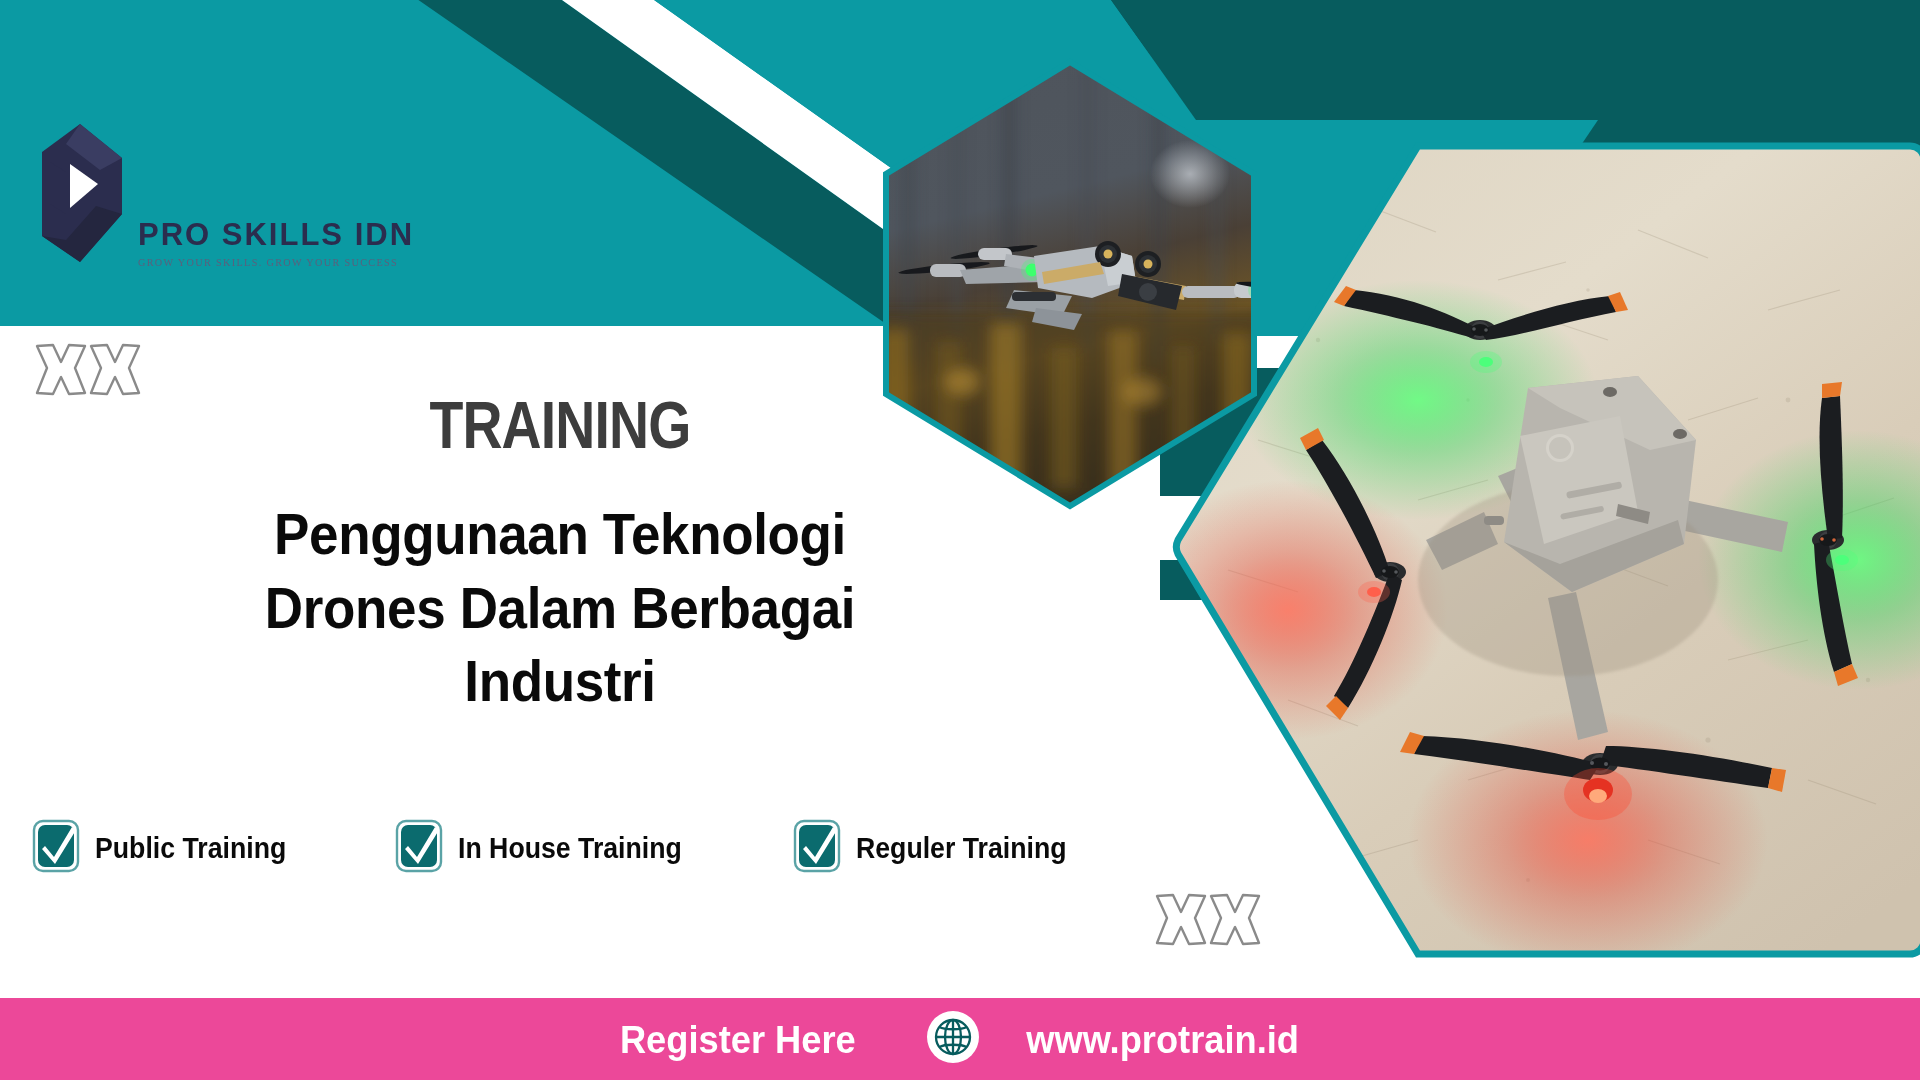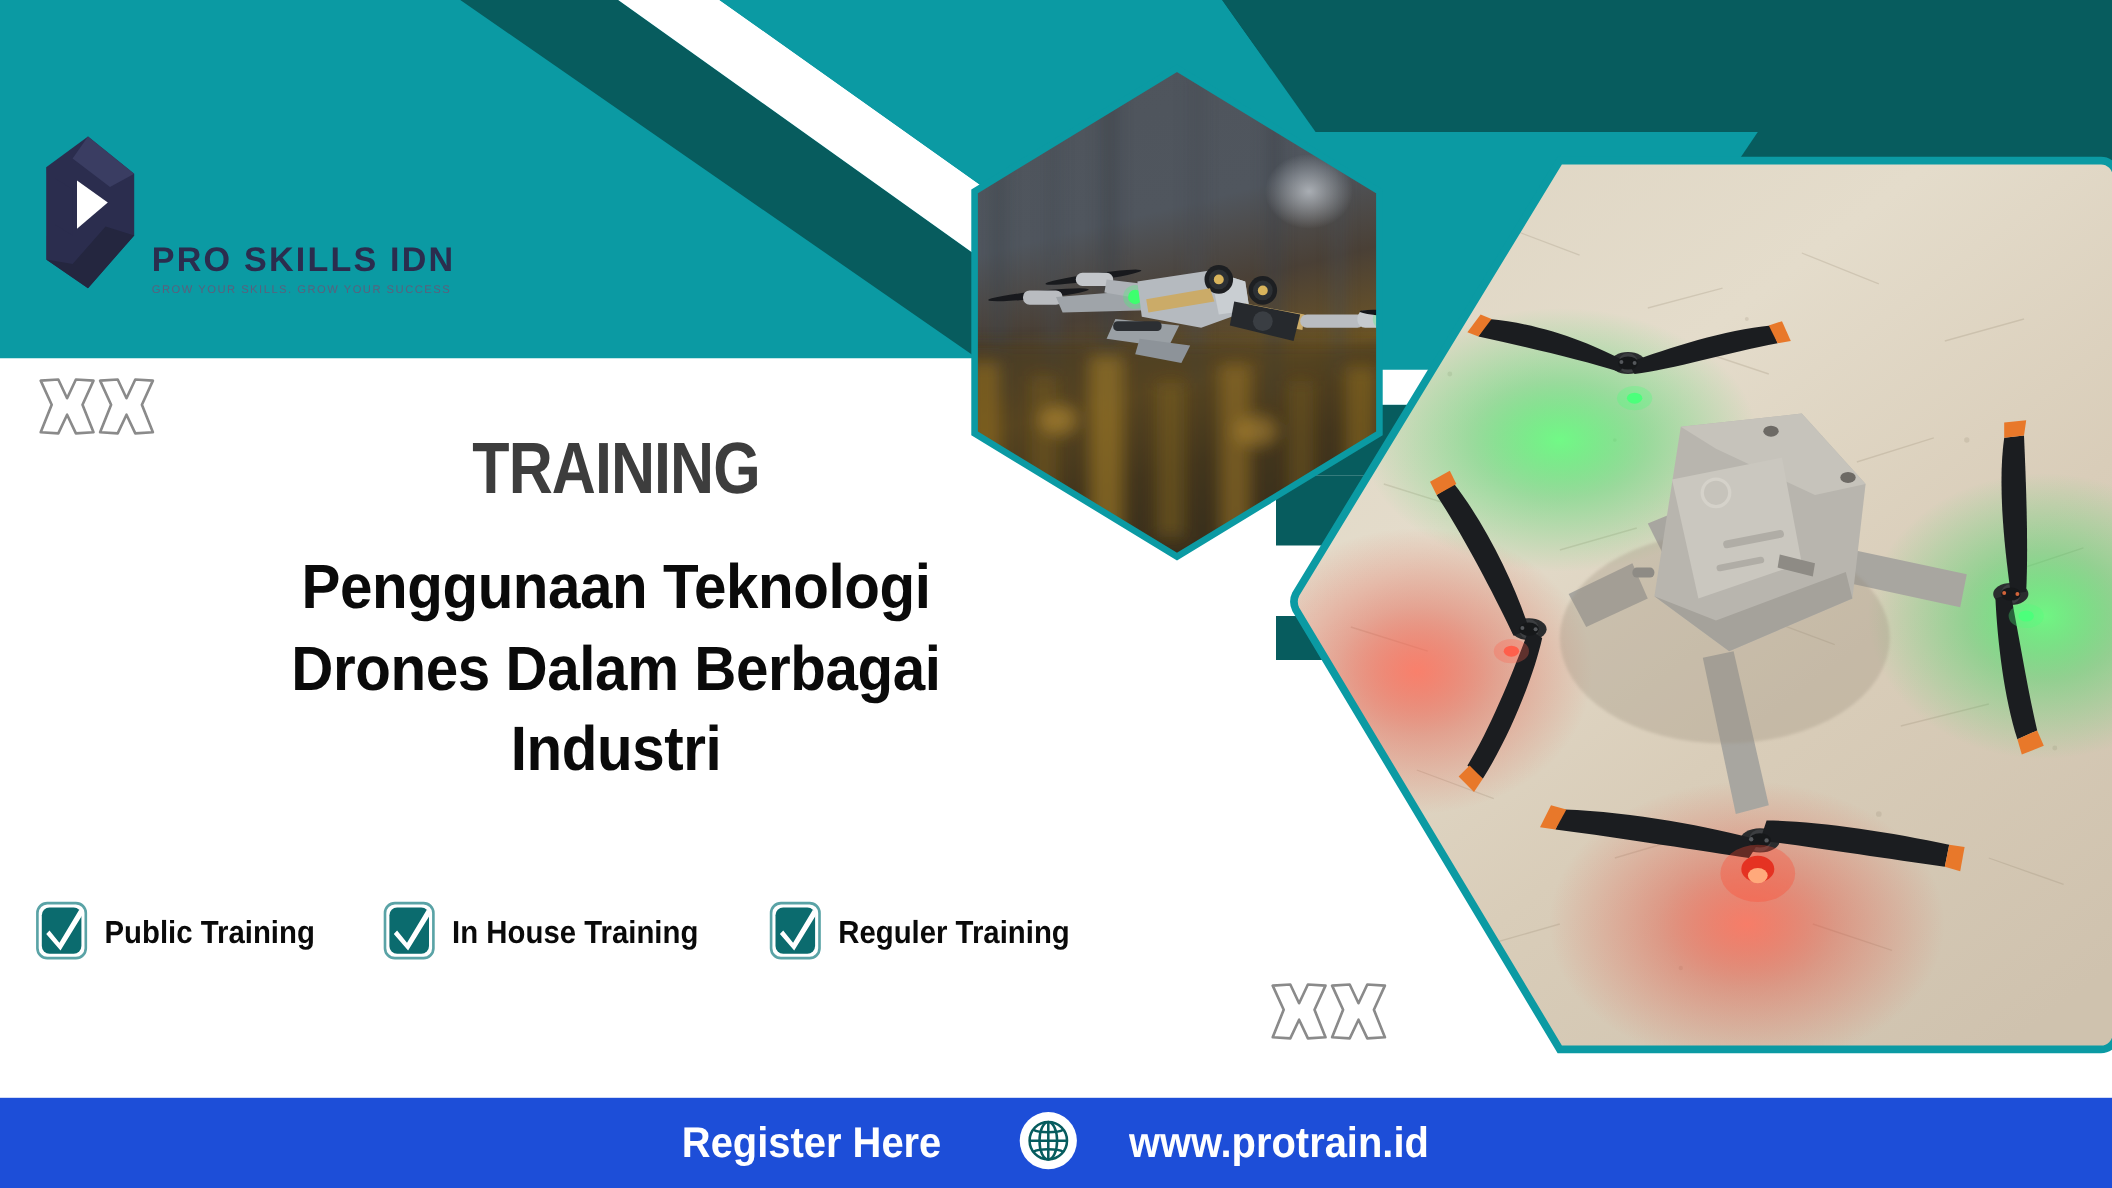--- a/index.html
+++ b/index.html
@@ -44,21 +44,21 @@
   .logo-name {
     font-family: "Liberation Sans", sans-serif;
     font-weight: 700;
     font-size: 31px;
     letter-spacing: 2.0px;
     color: #2b2d4e;
     line-height: 1;
     white-space: nowrap;
   }
   .logo-tag {
-    font-family: Liberation Sans, sans-serif;
+    font-family: Liberation Serif, serif;
     font-weight: 400;
     font-size: 10.2px;
     letter-spacing: 1.35px;
     color: #5c5f7c;
     line-height: 1;
     margin-top: 8px;
     white-space: nowrap;
   }
 
   
@@ -98,21 +98,21 @@
     transform-origin: 50% 50%;
   }
 
   
   .checkrow {
     position: absolute;
     left: 32px;
     top: 818px;
     display: flex;
     align-items: center;
-    gap: 45px;
+    gap: 92px;
   }
   .checkitem {
     display: flex;
     align-items: center;
     gap: 13px;
   }
   .checkbox-icon { flex: 0 0 auto; display: block; }
   .checklabel {
     font-family: "Liberation Sans", sans-serif;
     font-weight: 700;
@@ -124,21 +124,21 @@
     transform-origin: 0 50%;
   }
 
   
   .footer {
     position: absolute;
     left: 0;
     bottom: 0;
     width: 1920px;
     height: 82px;
-    background: #1d4ed8;
+    background: #ec4899;
     display: flex;
     align-items: center;
     justify-content: center;
     gap: 62px;
   }
   .footer-cta {
     font-family: "Liberation Sans", sans-serif;
     font-weight: 700;
     font-size: 39px;
     color: #ffffff;

